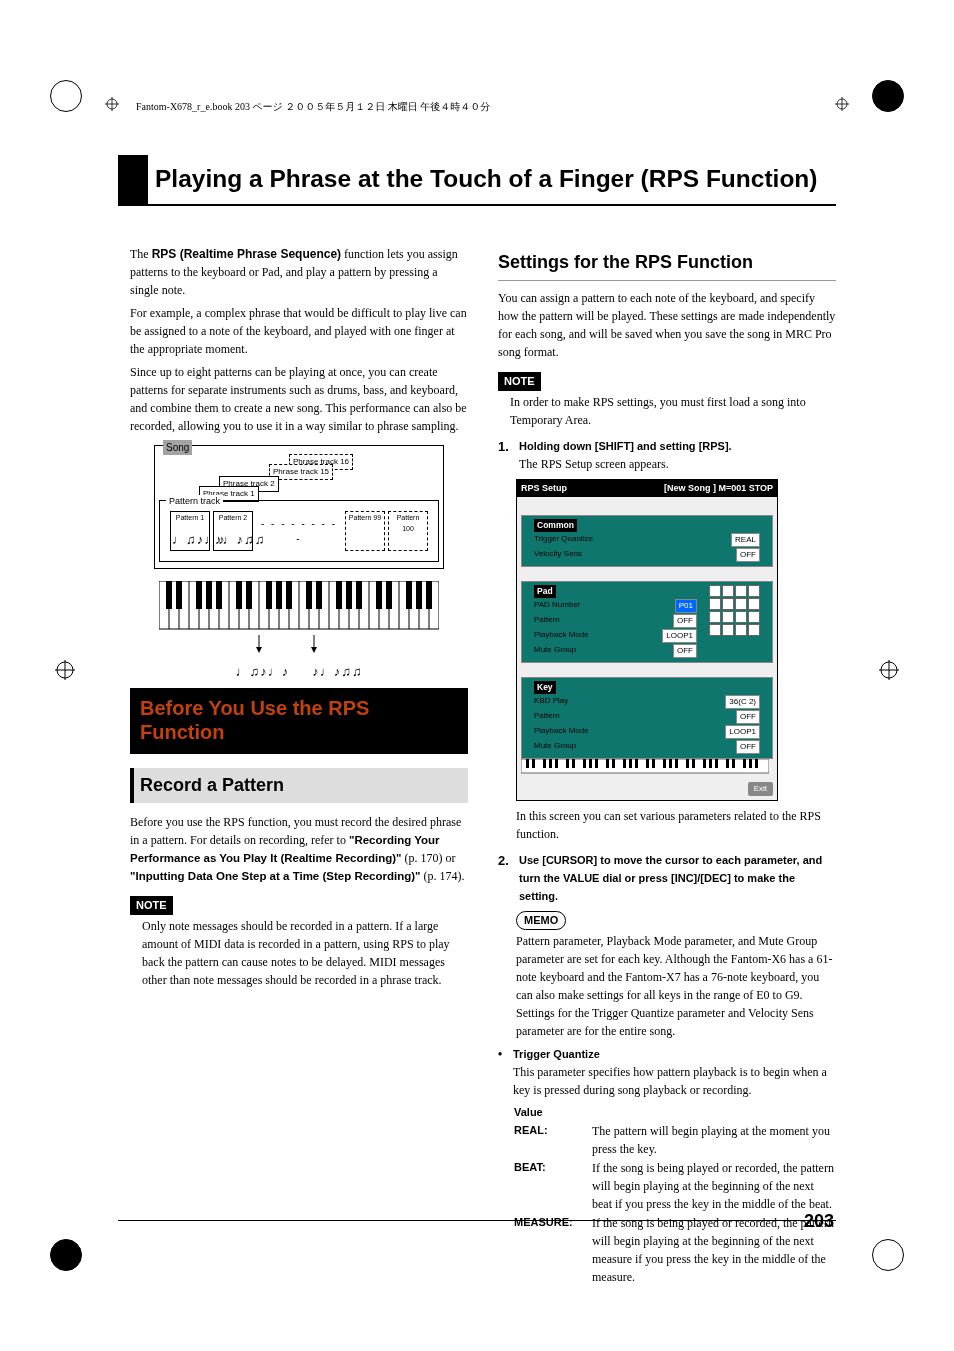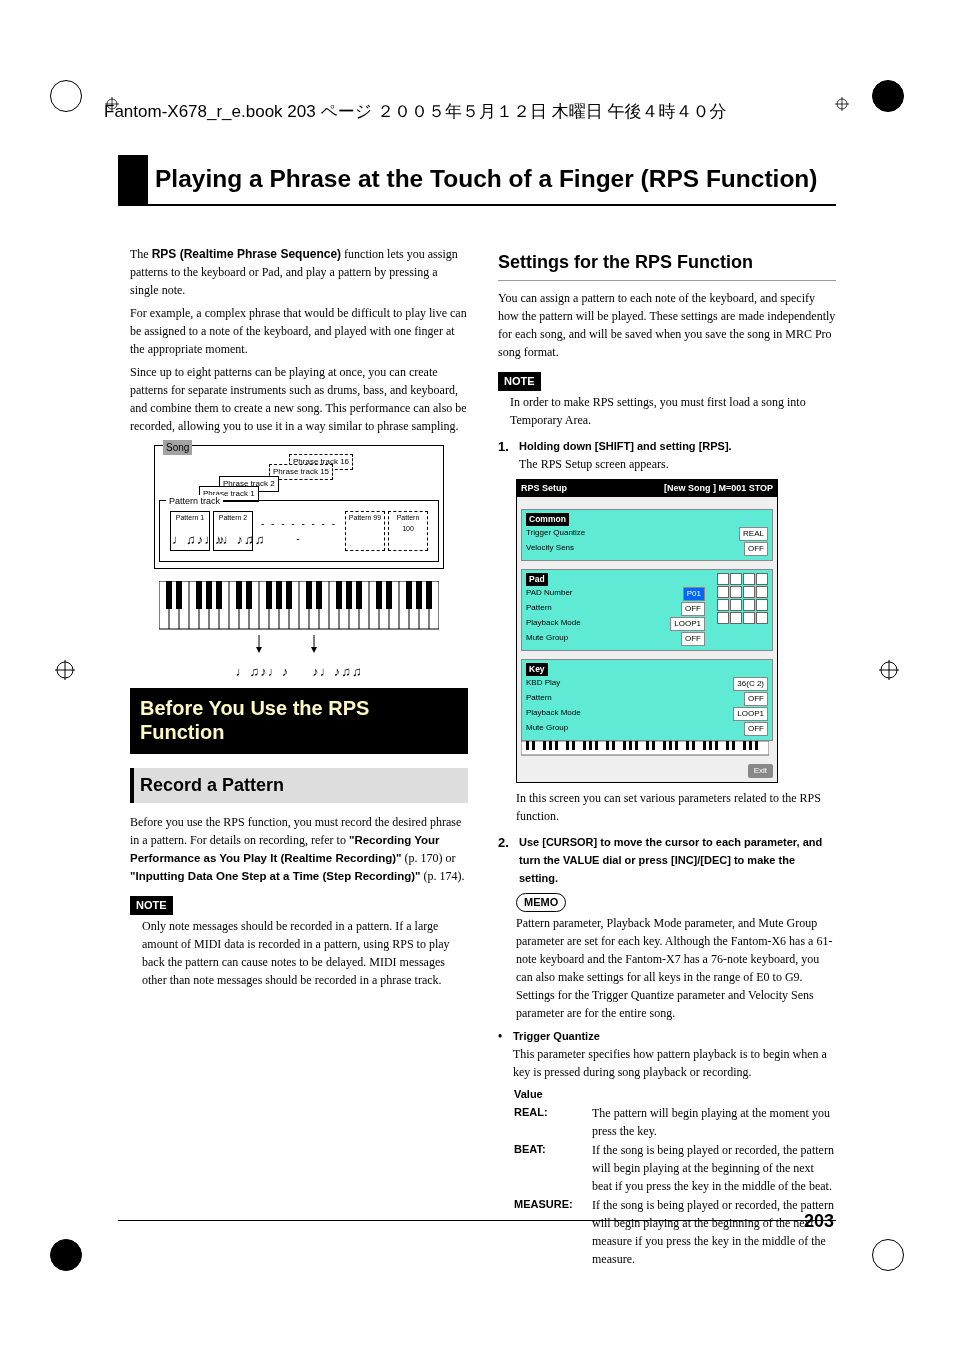--- a/index.html
+++ b/index.html
@@ -36,23 +36,23 @@
   .reg-left, .reg-right {
     position: absolute; top: 660px;
   }
   .reg-left { left: 55px; }
   .reg-right { right: 55px; }
   .reg-mark svg { display:block; }
 
   .header-line {
     position: absolute;
     top: 100px;
-    left: 104px;
-    font-size: 17px;
-    font-family: Liberation Sans, sans-serif;
+    left: 136px;
+    font-size: 10px;
+    font-family: Liberation Serif, serif;
   }
   .header-reg {
     position:absolute; top:97px; left:105px;
   }
   .header-reg-r {
     position:absolute; top:97px; right:105px;
   }
 
   .black-tab {
     position: absolute;
@@ -91,21 +91,21 @@
   .col {
     width: 338px;
     font-size: 12px;
     line-height: 1.5;
     color: #000;
   }
   .col p { margin: 0 0 5px 0; }
 
   .h1-box {
     background: #000;
-    color: #fef9c3;
+    color: #c2410c;
     font-family: Arial, Helvetica, sans-serif;
     font-weight: bold;
     font-size: 20px;
     padding: 8px 10px 10px 10px;
     margin-top: 6px;
     margin-bottom: 10px;
     line-height: 1.2;
   }
   .h2-bar {
     background: #ddd;
@@ -209,21 +209,21 @@
   .mini-kbd svg { width:280px; height:50px; display:block;}
   .arrows { margin-top:4px;}
   .notes-sym { font-size:13px; letter-spacing:1px; font-family: serif;}
 
   .screenshot {
     width: 260px; margin: 6px 0 6px 18px;
     border:1px solid #000;
   }
   .scr-title { background:#000; color:#fff; font-size:9px; font-family: Arial,sans-serif; font-weight:bold; padding:2px 4px; display:flex; justify-content:space-between;}
   .scr-body { background:#efefef; font-size:8px; font-family: Arial,sans-serif; padding:4px;}
-  .scr-sec { background:#5eead4; border:1px solid #888; margin-top:8px; padding:3px 4px;}
+  .scr-sec { background:#0f766e; border:1px solid #888; margin-top:14px; padding:3px 12px;}
   .scr-sec-h { font-weight:bold; font-size:8.5px; display:inline-block; background:#000; color:#fff; padding:0 3px; margin-right:3px;}
   .scr-row { display:flex; justify-content:space-between; margin:1px 0;}
   .scr-field { border:1px solid #888; padding:0 3px; background:#fff; font-size:8px;}
   .scr-pads { display:inline-grid; grid-template-columns:repeat(4,12px); grid-template-rows:repeat(4,12px); gap:1px; vertical-align:top; margin-left:6px;}
   .scr-pad { border:1px solid #666; background:#fff;}
   .scr-kbd svg { width:248px; height:16px; }
   .scr-exit { text-align:right; margin-top:3px;}
   .scr-exit span { display:inline-block; background:#888; color:#fff; font-size:8px; padding:1px 6px; border-radius:2px;}
 
   .page-num {

